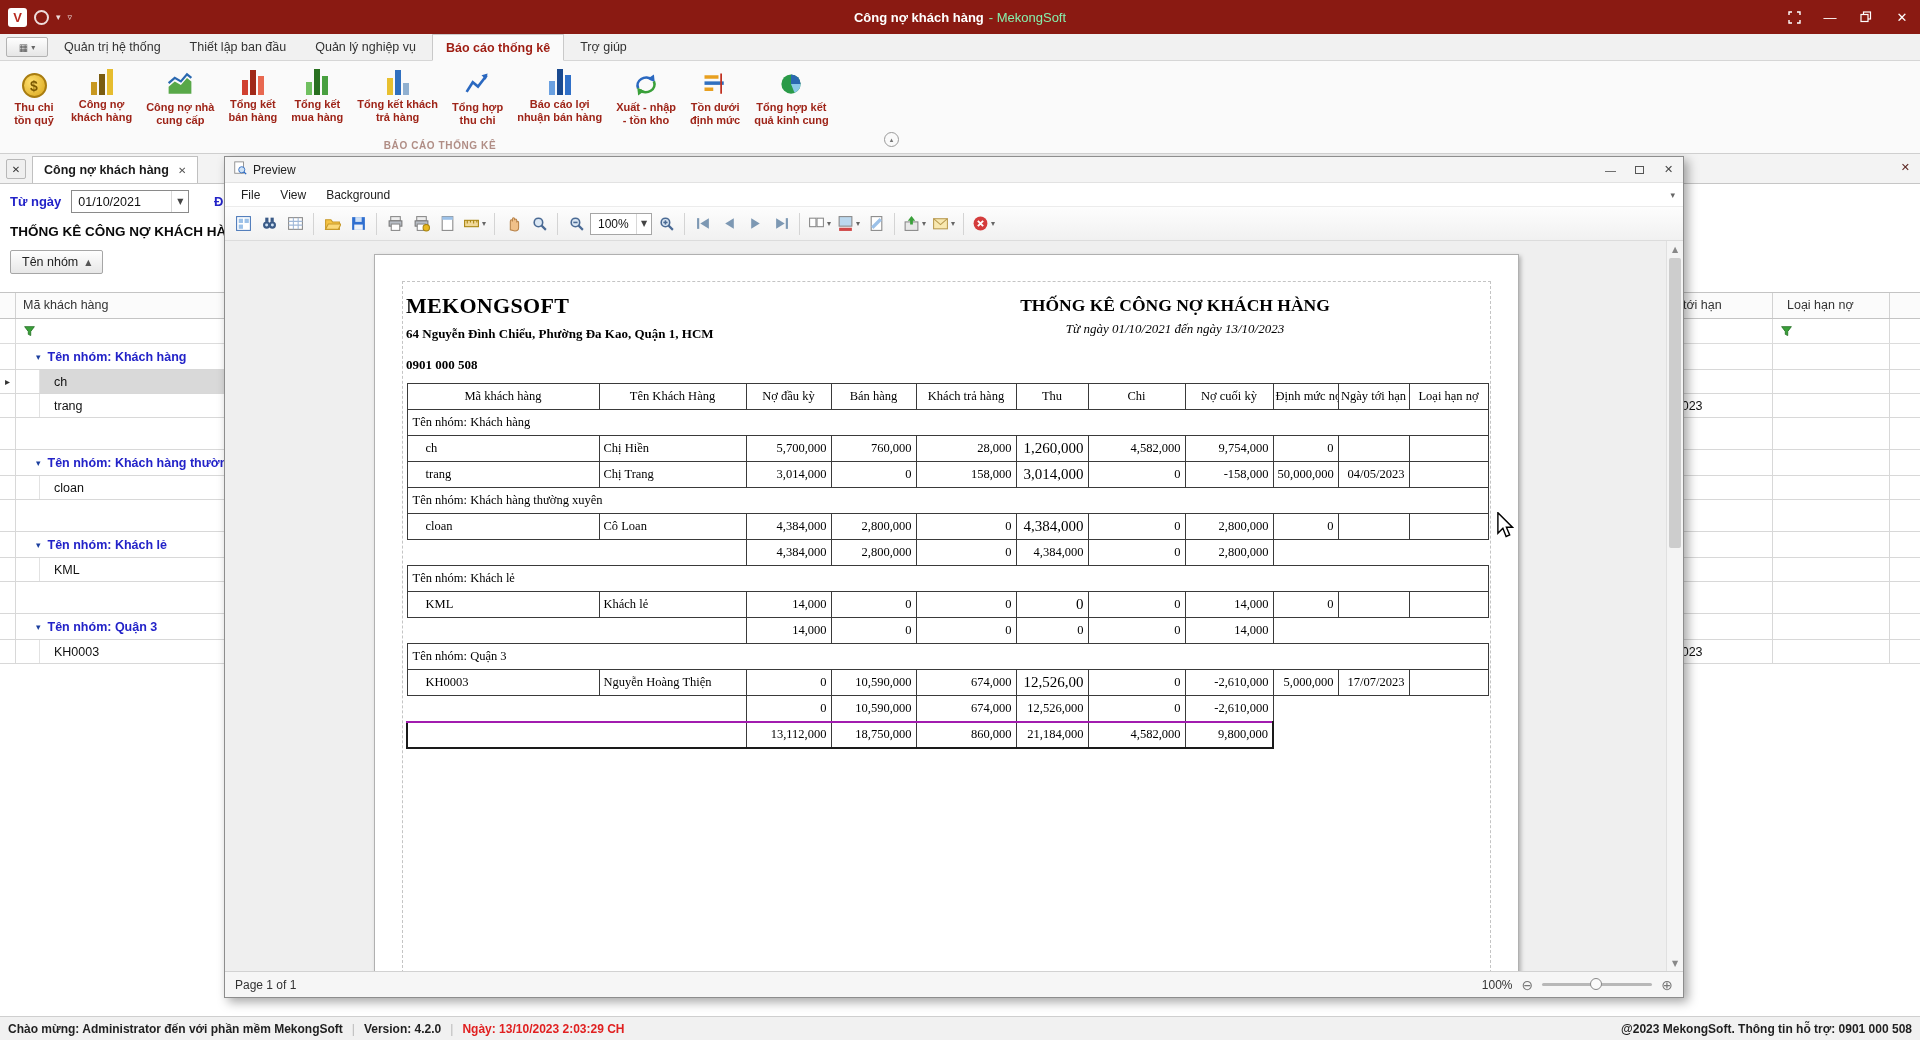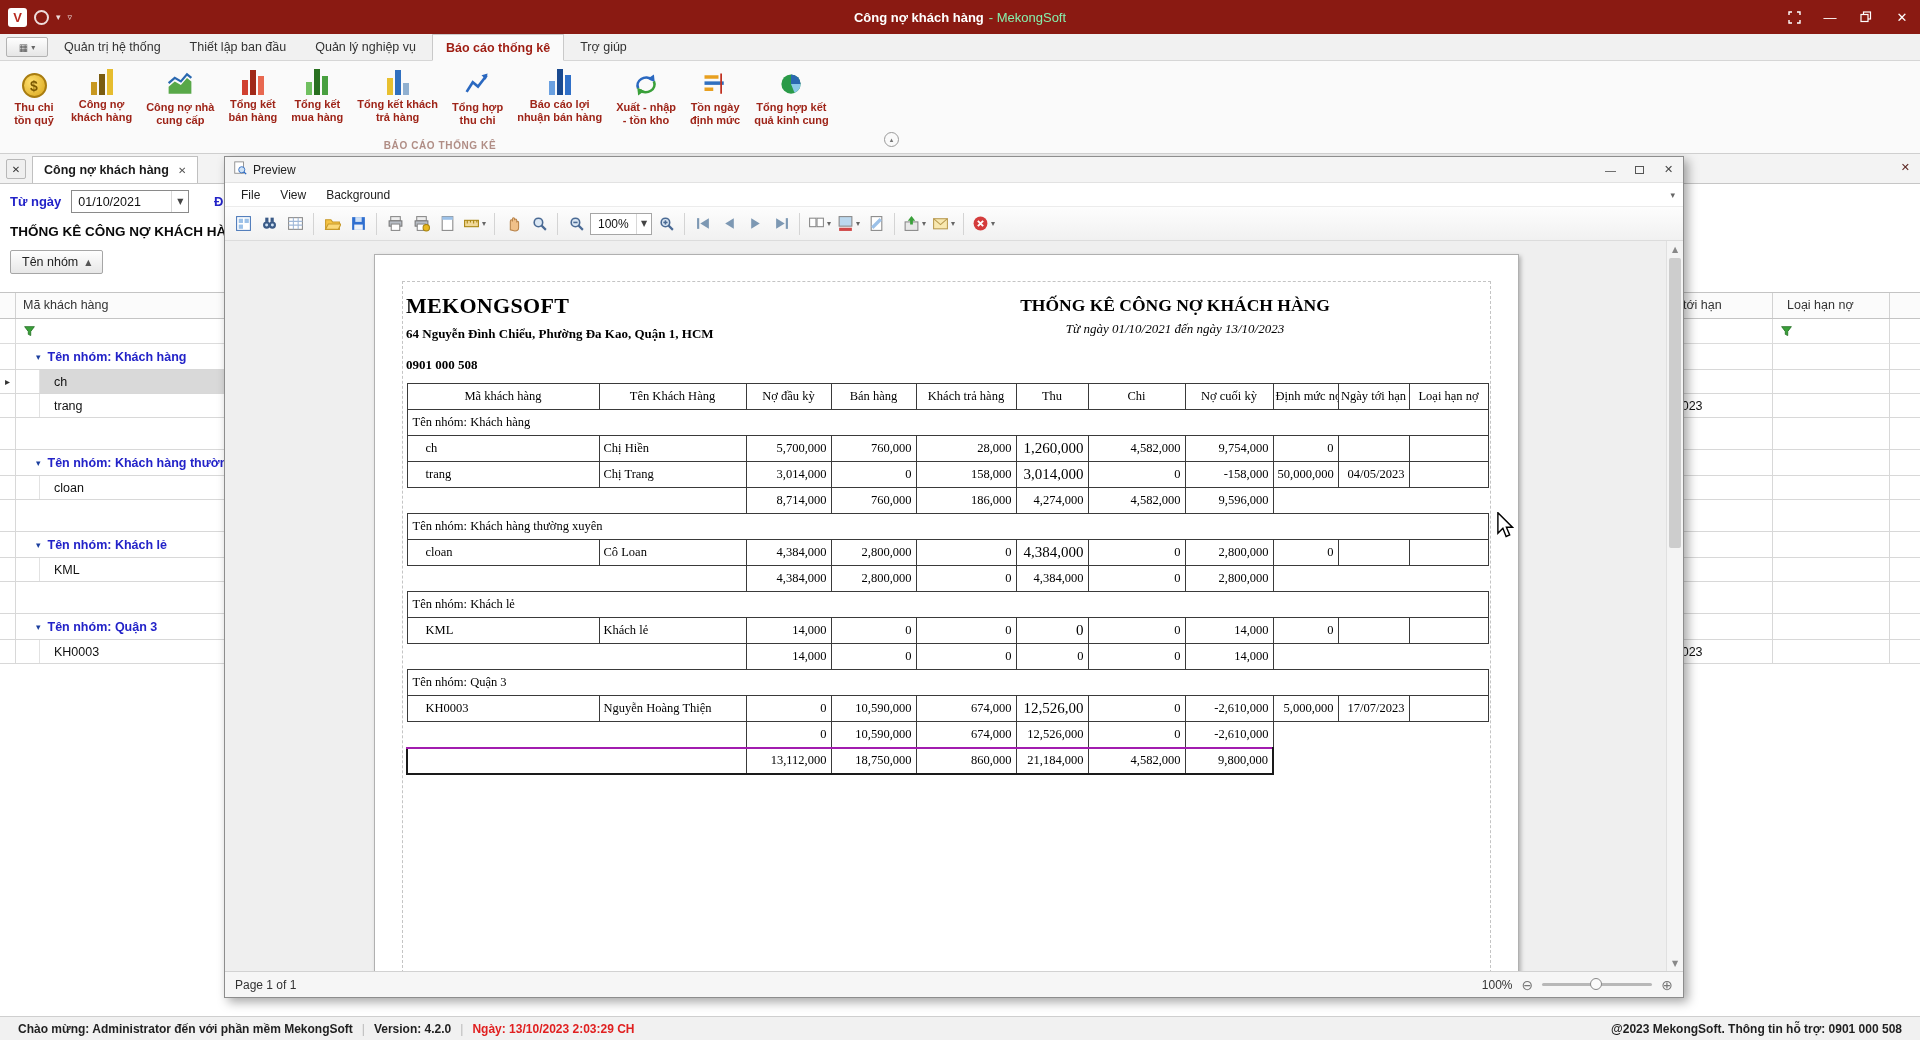--- a/index.html
+++ b/index.html
@@ -135,21 +135,21 @@
   .r-subtotal td.lead, .r-subtotal td.tail, .r-total td.tail { border:none; }
   .r-total td { border-top:2px solid #a21caf; border-bottom:2px solid #1a1a1a; }
   .r-total td.lead { border-left:2px solid #1a1a1a; border-right:none; }
   .r-total td.tail { border:none; }
   .r-total td.boxend { border-right:2px solid #1a1a1a; }
 
   
   .cursor { position:absolute; left:1496px; top:512px; z-index:50; pointer-events:none; }
 
   
-  .statusbar { position:absolute; left:0; top:1016px; width:1920px; height:24px; background:#f1f1f1; border-top:1px solid #cfcfc f; border-top:1px solid #cfcfcf; display:flex; align-items:center; gap:9px; padding:0 18px; font-size:12px; font-weight:700; color:#1f1f1f; z-index:45; }
+  .statusbar { position:absolute; left:0; top:1016px; width:1920px; height:24px; background:#f1f1f1; border-top:1px solid #cfcfc f; border-top:1px solid #cfcfcf; display:flex; align-items:center; gap:9px; padding:0 8px; font-size:12px; font-weight:700; color:#1f1f1f; z-index:45; }
   .sb-sep { color:#b9b9b9; font-weight:400; }
   .sb-date { color:#e02020; }
   .sb-right { margin-left:auto; }
 </style>
 </head>
 <body>
 
 <div class="app">
 
   <div class="titlebar">
@@ -298,21 +298,21 @@
       <div class="rbtn">
         <span class="ricon">
           <svg width="28" height="28" viewBox="0 0 32 32">
               <rect x="4" y="6" width="16" height="4" fill="#e8a020"></rect>
               <rect x="4" y="13" width="22" height="4" fill="#3070c0"></rect>
               <rect x="4" y="20" width="10" height="4" fill="#e8a020"></rect>
               <line x1="23" y1="4" x2="23" y2="27" stroke="#c03020" stroke-width="2"></line>
             </svg>
         </span>
         <span class="rlbl">
-            <span>Tồn ngày</span>
+            <span>Tồn dưới</span>
             <span>định mức</span>
           </span>
       </div>
       <div class="rbtn">
         <span class="ricon">
           <svg width="28" height="28" viewBox="0 0 32 32">
               <circle cx="16" cy="16" r="11" fill="#2a9a48"></circle>
               <path d="M16 16 L16 5 A11 11 0 0 1 27 16 Z" fill="#2a68b0"></path>
               <path d="M16 16 L27 16 A11 11 0 0 1 20 26 Z" fill="#8ac8e8"></path>
             </svg>
@@ -760,30 +760,20 @@
                 <td class="num">3,014,000</td>
                 <td class="num">0</td>
                 <td class="num">158,000</td>
                 <td class="num big">3,014,000</td>
                 <td class="num">0</td>
                 <td class="num">-158,000</td>
                 <td class="num">50,000,000</td>
                 <td class="num">04/05/2023</td>
                 <td class="num"></td>
               </tr>
-              <tr class="r-subtotal">
-                <td colspan="2" class="lead"></td>
-                <td class="num">8,714,000</td>
-                <td class="num">760,000</td>
-                <td class="num">186,000</td>
-                <td class="num">4,274,000</td>
-                <td class="num">4,582,000</td>
-                <td class="num boxend">9,596,000</td>
-                <td colspan="3" class="tail"></td>
-              </tr>
               <tr class="r-group">
                 <td colspan="11">Tên nhóm: Khách hàng thường xuyên</td>
               </tr>
               <tr class="r-data">
                 <td>cloan</td>
                 <td>Cô Loan</td>
                 <td class="num">4,384,000</td>
                 <td class="num">2,800,000</td>
                 <td class="num">0</td>
                 <td class="num big">4,384,000</td>

